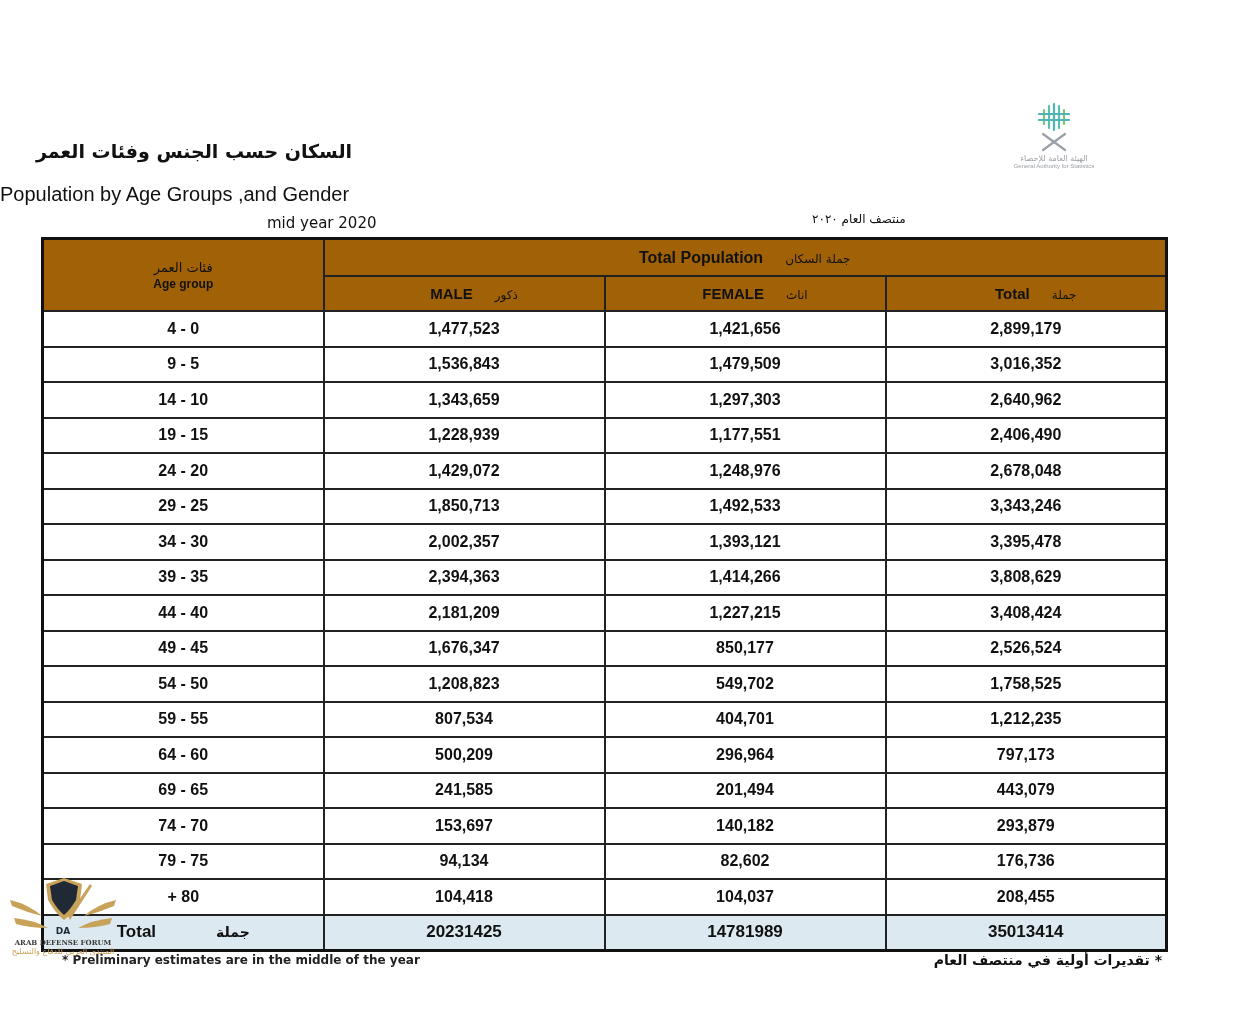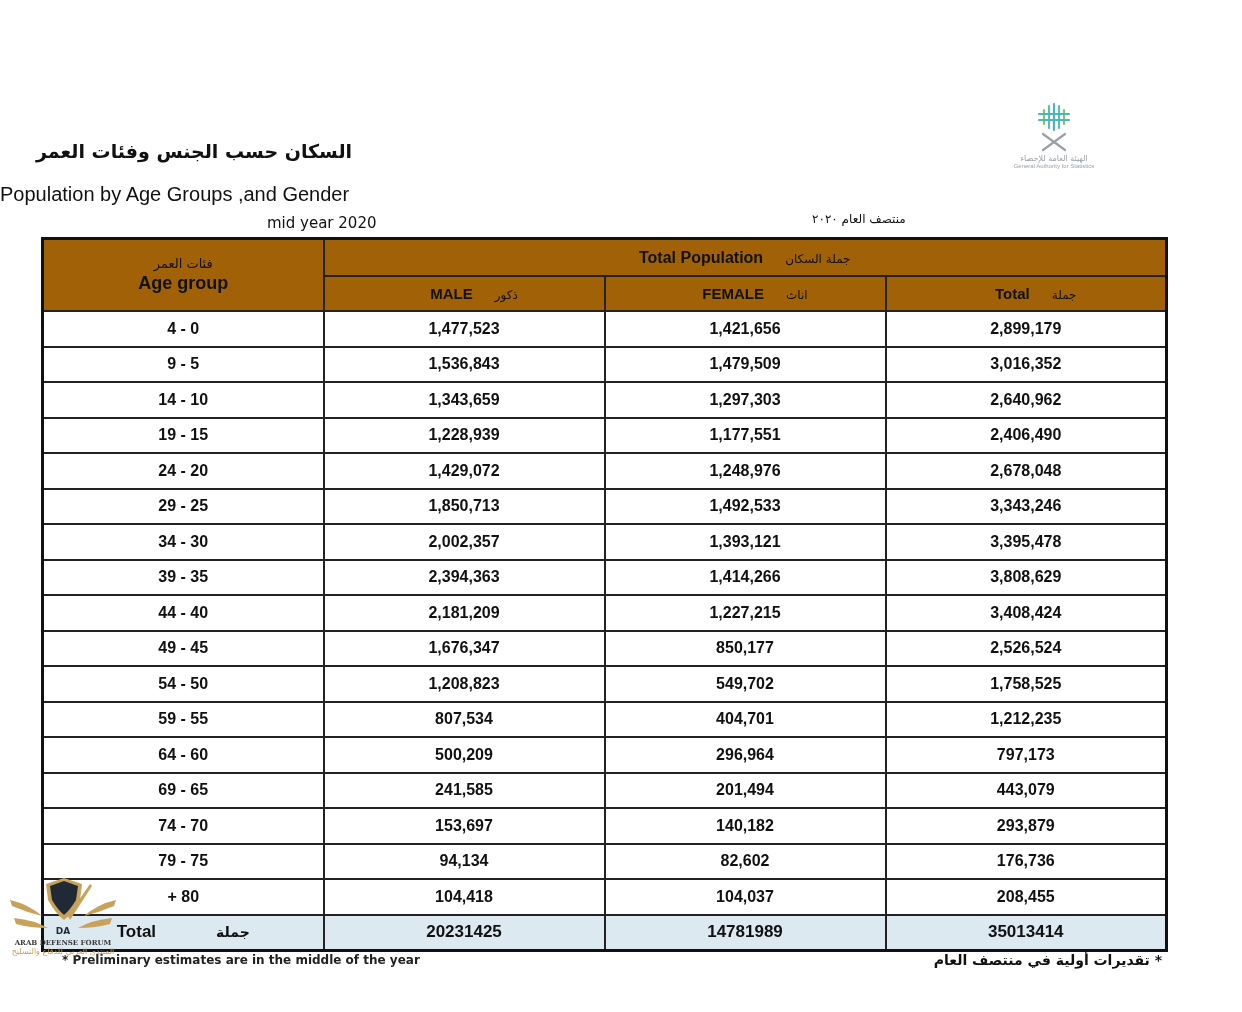--- a/index.html
+++ b/index.html
@@ -15,21 +15,21 @@
 
   table.pop { position: absolute; left: 41px; top: 237px; width: 1124px; border-collapse: collapse; border: 3px solid #111; table-layout: fixed; }
   table.pop td, table.pop th { border: 2px solid #222; text-align: center; font-weight: bold; font-size: 16px; padding: 0; }
   table.pop th { background: #a16207; }
   table.pop tr.h1 th { height: 35px; }
   table.pop tr.h2 th { height: 33px; font-size: 15px; padding-left: 20px; }
   table.pop tr.row td { height: 33.5px; }
   table.pop tr.total td { background: #dce9f1; height: 33px; font-size: 17px; }
   .ar { font-family: "DejaVu Sans", sans-serif; font-weight: normal; font-size: 12px; direction: rtl; }
   .hdr-age .ar { display: block; font-size: 13px; margin-bottom: 2px; }
-  .hdr-age .en { display: block; font-size: 18px; text-align: center; }
+  .hdr-age .en { display: block; font-size: 12px; text-align: center; }
   .gap-wide { display: inline-block; width: 22px; }
   .total-label { display: flex; justify-content: center; align-items: center; gap: 60px; }
   .total-label .ar { font-size: 14px; font-weight: bold; }
 
   .note-en { position: absolute; left: 62px; top: 953px; font-family: "DejaVu Sans", sans-serif; font-size: 12px; font-weight: bold; color: #222; }
   .note-ar { position: absolute; right: 80px; top: 952px; font-family: "DejaVu Sans", sans-serif; font-size: 14px; font-weight: bold; direction: rtl; }
 
   .watermark { position: absolute; left: 8px; top: 876px; width: 110px; height: 84px; text-align: center; }
   .watermark .wm-en { font-family: "DejaVu Serif", serif; font-size: 7px; color: #3a3a3a; font-weight: bold; margin-top: -2px; }
   .watermark .wm-ar { font-family: "DejaVu Sans", sans-serif; font-size: 8px; color: #c9a25a; direction: rtl; }

